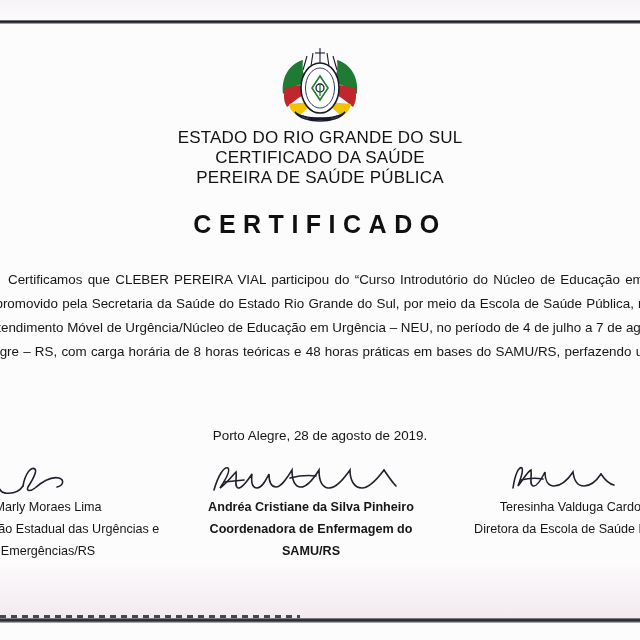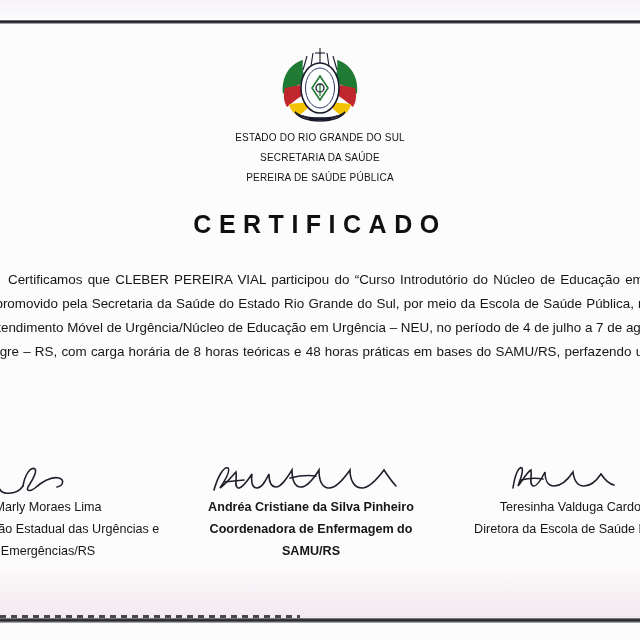--- a/index.html
+++ b/index.html
@@ -40,21 +40,21 @@
 
   
   .emblem {
     position: absolute; left: 273px; top: 44px; width: 94px; height: 82px;
   }
 
   
   .org-header {
     position: absolute; left: 0; top: 128px; width: 640px;
     text-align: center; line-height: 20px;
-    font-size: 10px; letter-spacing: .2px; color: #131313;
+    font-size: 17px; letter-spacing: .2px; color: #131313;
   }
   .org-header div { white-space: nowrap; }
 
   .cert-title {
     position: absolute; left: 0; top: 210px; width: 640px;
     text-align: center;
     font-size: 25px; font-weight: bold; letter-spacing: 7.5px;
     color: #101010;
   }
 
@@ -120,32 +120,33 @@
       <circle cx="47" cy="44" r="4" fill="none" stroke="#1a1a2e" stroke-width="1.3"></circle>
       <path d="M47 40 L47 52" stroke="#1f7a33" stroke-width="1.3"></path>
       <path d="M22 68 C30 80 64 80 72 68 C64 76 30 76 22 68 Z" fill="#ffffff" stroke="#1a1a2e" stroke-width="1.4"></path>
       <path d="M30 72 C38 77 56 77 64 72" stroke="#1a1a2e" stroke-width="1.2" fill="none"></path>
       <path d="M36 75 L58 75" stroke="#1a1a2e" stroke-width="2.4"></path>
     </svg>
   </div>
 
   <div class="org-header">
     <div>ESTADO DO RIO GRANDE DO SUL</div>
-    <div>SECRETARIA DA SAÚDE</div>
+    <div>CERTIFICADO DA SAÚDE</div>
     <div>PEREIRA DE SAÚDE PÚBLICA</div>
   </div>
 
   <div class="cert-title">CERTIFICADO</div>
 
   <div class="body-block">
     <p>
       <span>Certificamos que </span><b>CLEBER PEREIRA VIAL</b><span> participou do </span><b>“Curso Introdutório do Núcleo de Educação em Urgências – SAMU/RS”</b><span>, promovido pela Secretaria da Saúde do Estado Rio Grande do Sul, por meio da Escola de Saúde Pública, realizado pelo Serviço de Atendimento Móvel de Urgência/Núcleo de Educação em Urgência – NEU, no período de 4 de julho a 7 de agosto de 2019, em Porto Alegre – RS, com carga horária de 8 horas teóricas e 48 horas práticas em bases do SAMU/RS, perfazendo um total de 56 horas.</span>
     </p>
   </div>
 
+  <div class="place-date">Porto Alegre, 28 de agosto de 2019.</div>
 
   <div class="sig-row">
 
     <div class="sig left">
       <div class="sig-img">
         <svg width="190" height="34" viewBox="0 0 190 34">
           <g fill="none" stroke="#20202c" stroke-width="1.6" stroke-linecap="round">
             <path d="M8 26 C12 12 16 4 20 6 C23 8 18 20 15 25 C13 29 16 30 20 26 C25 21 30 12 33 9 C35 16 31 24 34 27 C37 29 42 22 46 15 C44 24 46 30 52 31"></path>
             <path d="M70 24 C72 12 78 4 82 7 C85 10 78 20 75 25 C73 29 77 30 82 26 C90 19 98 14 106 16 C112 18 110 24 104 25"></path>
             <path d="M52 31 C60 32 66 30 70 24"></path>

